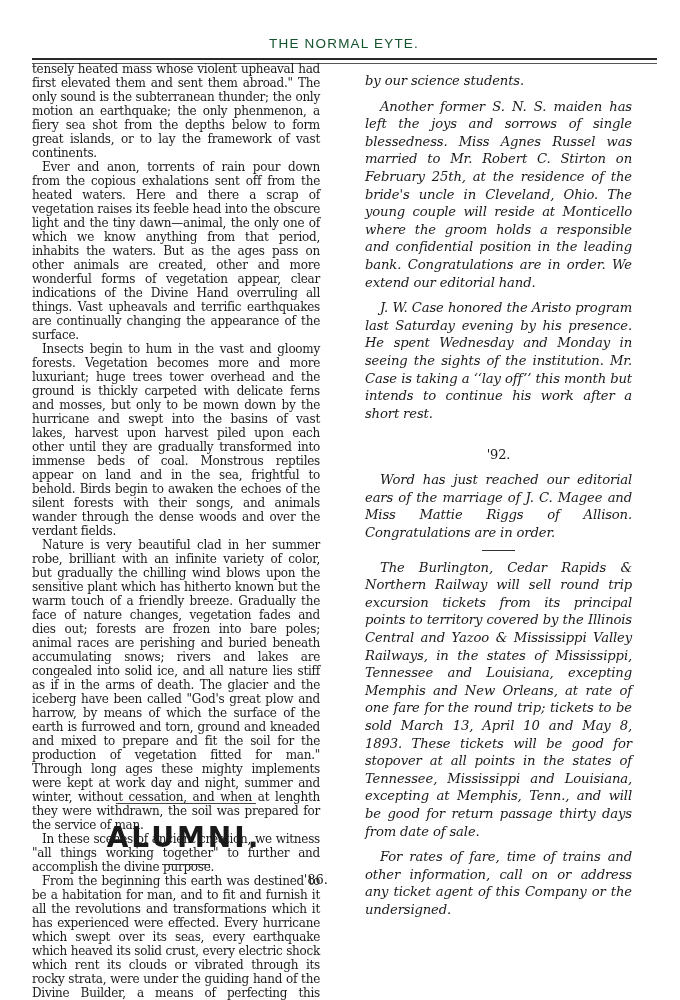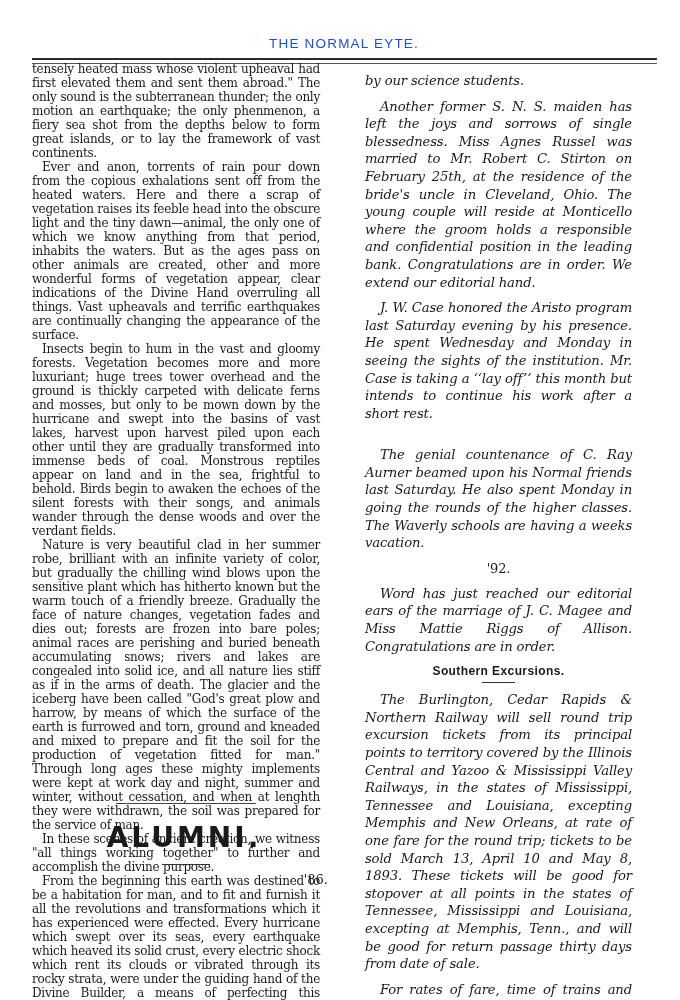--- a/index.html
+++ b/index.html
@@ -17,21 +17,21 @@
     .page-header {
       position: absolute;
       left: 32px;
       top: 36px;
       width: 624px;
       text-align: center;
       font-family: "Liberation Sans", sans-serif;
       font-size: 13.5px;
       letter-spacing: 1.2px;
       font-weight: normal;
-      color: #1d4ed8;
+      color: #14532d;
     }
     .header-rule {
       position: absolute;
       left: 32px;
       top: 58px;
       width: 625px;
       height: 3px;
       border-top: 2px solid #2a2a2a;
       border-bottom: 1px solid #555;
     }
@@ -173,23 +173,21 @@
   <div class="alumni-year">'86.</div>
 </div>
 
 <div class="col-right">
   <p class="first">by our science students.</p>
 
   <p>Another former S. N. S. maiden has left the joys and sorrows of single blessedness. Miss Agnes Russel was married to Mr. Robert C. Stirton on February 25th, at the residence of the bride's uncle in Cleveland, Ohio. The young couple will reside at Monticello where the groom holds a responsible and confidential position in the leading bank. Congratulations are in order. We extend our editorial hand.</p>
 
   <p>J. W. Case honored the Aristo program last Saturday evening by his presence. He spent Wednesday and Monday in seeing the sights of the institution. Mr. Case is taking a ‘‘lay off’’ this month but intends to continue his work after a short rest.</p>
   <div class="gap"></div>
-  <p>The genial countenance of C. Ray Aurner beamed upon his Normal friends last Saturday. He also spent Monday in going the rounds of the higher classes. The Waverly schools are having a weeks vacation.</p>
 
   <div class="year">'92.</div>
   <p>Word has just reached our editorial ears of the marriage of J. C. Magee and Miss Mattie Riggs of Allison. Congratulations are in order.</p>
 
-  <div class="section-title">Southern Excursions.</div>
   <div class="short-rule"></div>
   <p>The Burlington, Cedar Rapids &amp; Northern Railway will sell round trip excursion tickets from its principal points to territory covered by the Illinois Central and Yazoo &amp; Mississippi Valley Railways, in the states of Mississippi, Tennessee and Louisiana, excepting Memphis and New Orleans, at rate of one fare for the round trip; tickets to be sold March 13, April 10 and May 8, 1893. These tickets will be good for stopover at all points in the states of Tennessee, Mississippi and Louisiana, excepting at Memphis, Tenn., and will be good for return passage thirty days from date of sale.</p>
   <p>For rates of fare, time of trains and other information, call on or address any ticket agent of this Company or the undersigned.</p>
 
 </div>
 
 </body></html>

